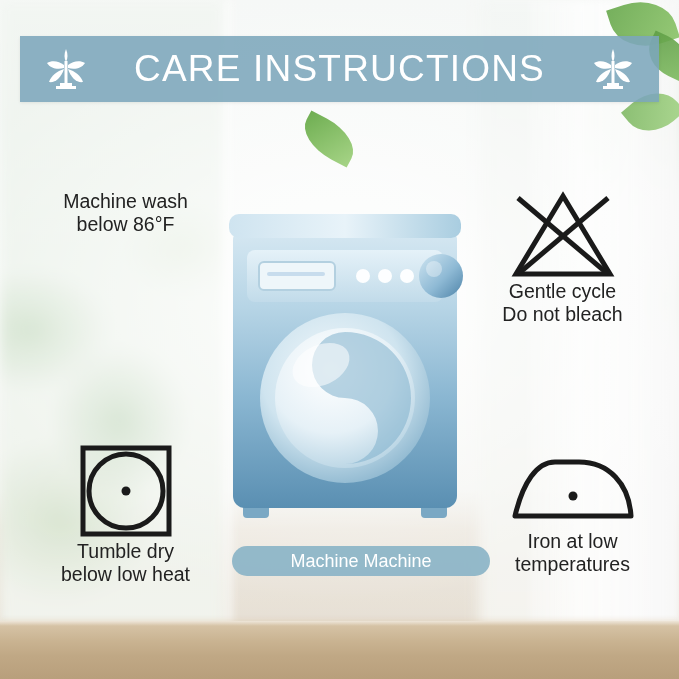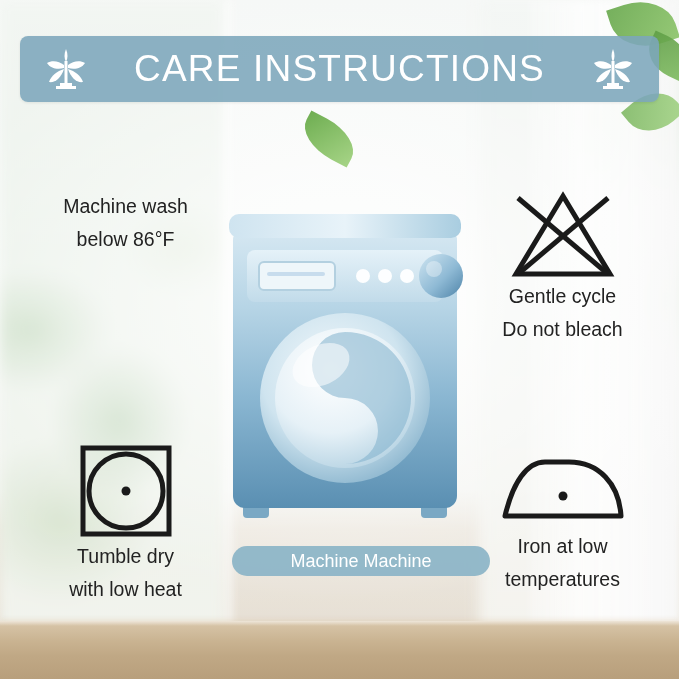--- a/index.html
+++ b/index.html
@@ -72,44 +72,43 @@
     width:100%; height:100%;
     border-radius:0 70% 0 70%;
   }
 
   
   #banner {
     position:absolute; left:20px; top:36px; width:639px; height:66px;
     background:rgba(124,166,187,.88);
     display:flex; align-items:center; justify-content:center;
     box-shadow:0 1px 3px rgba(0,0,0,.08);
-    border-radius:8px;
   }
   #banner .title {
     color:#ffffff;
     font-size:37px;
     letter-spacing:1.2px;
     font-weight:400;
     white-space:nowrap;
   }
   .fleur { position:absolute; top:50%; transform:translateY(-50%); width:56px; height:44px; }
   .fleur.left { left:18px; }
   .fleur.right { right:18px; }
 
   
   .care-item { position:absolute; text-align:center; }
   .care-item .label {
-    color:#222; font-size:19.5px; line-height:33px; white-space:pre-line;
+    color:#222; font-size:19.5px; line-height:23px; white-space:pre-line;
   }
   .icon-box { display:flex; align-items:center; justify-content:center; }
 
   #item-wash   { left:18px;  top:190px; width:215px; }
   #item-bleach { left:455px; top:190px; width:215px; }
   #item-dry    { left:18px;  top:440px; width:215px; }
-  #item-iron   { left:455px; top:440px; width:215px; }
+  #item-iron   { left:465px; top:440px; width:215px; }
 
   
   #washer { position:absolute; left:225px; top:200px; width:240px; height:340px; }
 
   
   #pill {
     position:absolute; left:232px; top:546px; width:258px; height:30px;
     background:rgba(139,180,199,.92);
     border-radius:15px;
     display:flex; align-items:center; justify-content:center;
@@ -190,21 +189,21 @@
 
 <div class="care-item" id="item-dry">
   <div class="icon-box">
     <svg width="110" height="100" viewBox="0 0 110 100">
       <rect x="12" y="8" width="86" height="86" fill="none" stroke="#1A1A1A" stroke-width="5"></rect>
       <circle cx="55" cy="51" r="37" fill="none" stroke="#1A1A1A" stroke-width="5"></circle>
       <circle cx="55" cy="51" r="4.5" fill="#1A1A1A"></circle>
     </svg>
   </div>
   <div class="label">Tumble dry
-with low heat</div>
+below low heat</div>
 </div>
 
 <div class="care-item" id="item-iron">
   <div class="icon-box">
     <svg width="140" height="90" viewBox="0 0 140 90">
       <path d="M12 76 L128 76 C126 44 106 22 76 22 L52 22 C34 22 20 42 12 76 Z" fill="none" stroke="#1A1A1A" stroke-width="5" stroke-linejoin="round"></path>
       <circle cx="70" cy="56" r="4.5" fill="#1A1A1A"></circle>
     </svg>
   </div>
   <div class="label">Iron at low

